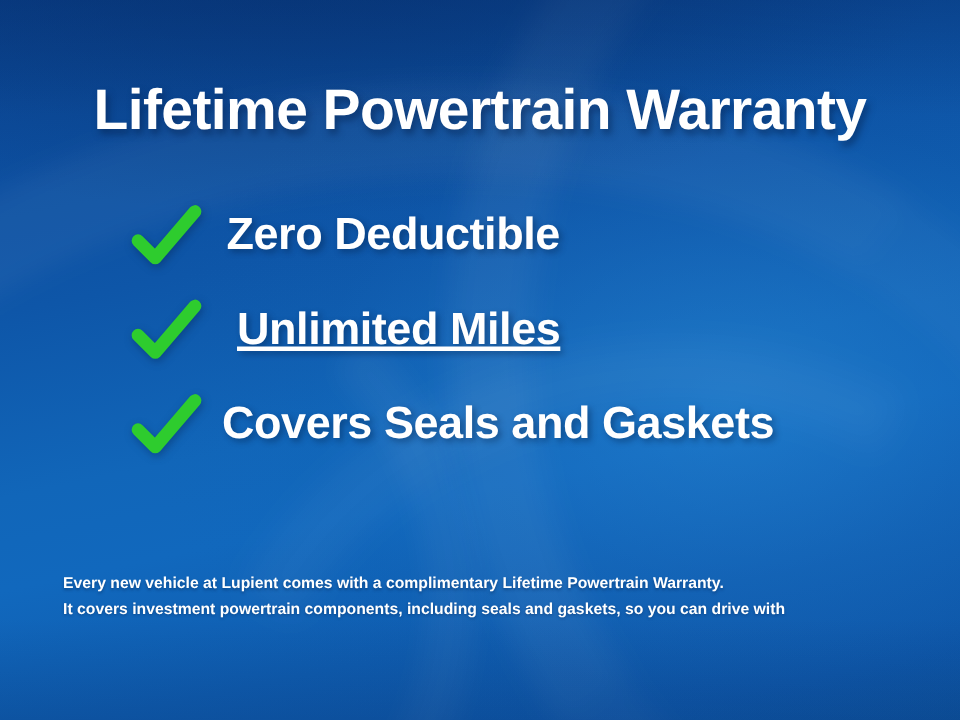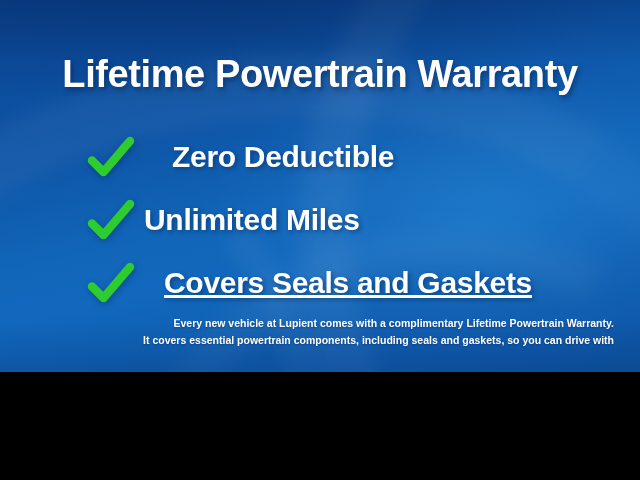--- a/index.html
+++ b/index.html
@@ -8,21 +8,21 @@
     padding: 0;
     background: #000;
   }
   body {
     font-family: "Liberation Sans", sans-serif;
   }
 
   .banner {
     position: relative;
     width: 640px;
-    height: 372px;
+    height: 480px;
     overflow: hidden;
     background: #0d55a6;
   }
 
   
   .bg-base {
     position: absolute;
     inset: 0;
     background:
       linear-gradient(168deg,
@@ -151,29 +151,29 @@
     filter: drop-shadow(1px 2px 3px rgba(3,30,72,0.38));
   }
   .feature .feature-label {
     color: #ffffff;
     font-size: 30px;
     font-weight: bold;
     letter-spacing: -0.3px;
     white-space: nowrap;
     text-shadow: 2px 2px 4px rgba(3,30,72,0.45);
   }
-  .feature-1 .feature-label { margin-left: 36px; }
-  .feature-2 .feature-label { margin-left: 8px; }
-  .feature-3 .feature-label { margin-left: 28px; text-decoration: underline; }
+  .feature-1 .feature-label { margin-left: 15px; }
+  .feature-2 .feature-label { margin-left: 22px; text-decoration: underline; }
+  .feature-3 .feature-label { margin-left: 12px; }
 
   .disclaimer {
-    margin: 0;
+    margin: 16px;
     margin-top: auto;
     padding: 0 26px 49px 26px;
-    text-align: right;
+    text-align: left;
     color: #ffffff;
     font-size: 10.5px;
     font-weight: bold;
     line-height: 1.62;
     text-shadow: 0 1px 2px rgba(3,30,72,0.40);
   }
   .disclaimer .line { display: block; }
 </style>
 </head>
 <body>
@@ -214,17 +214,17 @@
         <svg class="check-icon" viewBox="0 0 50 44" aria-hidden="true">
           <path d="M6 25.5 L17.5 37 L44 6" fill="none" stroke="#2ecc2e" stroke-width="8.5" stroke-linecap="round" stroke-linejoin="round"></path>
         </svg>
         <span class="feature-label">Covers Seals and Gaskets</span>
       </li>
 
     </ul>
 
     <p class="disclaimer">
       <span class="line">Every new vehicle at Lupient comes with a complimentary Lifetime Powertrain Warranty.</span>
-      <span class="line">It covers essential powertrain components, including seals and gaskets, so you can drive with</span>
+      <span class="line">It covers investment powertrain components, including seals and gaskets, so you can drive with</span>
     </p>
 
   </div>
 </div>
 
 </body></html>

